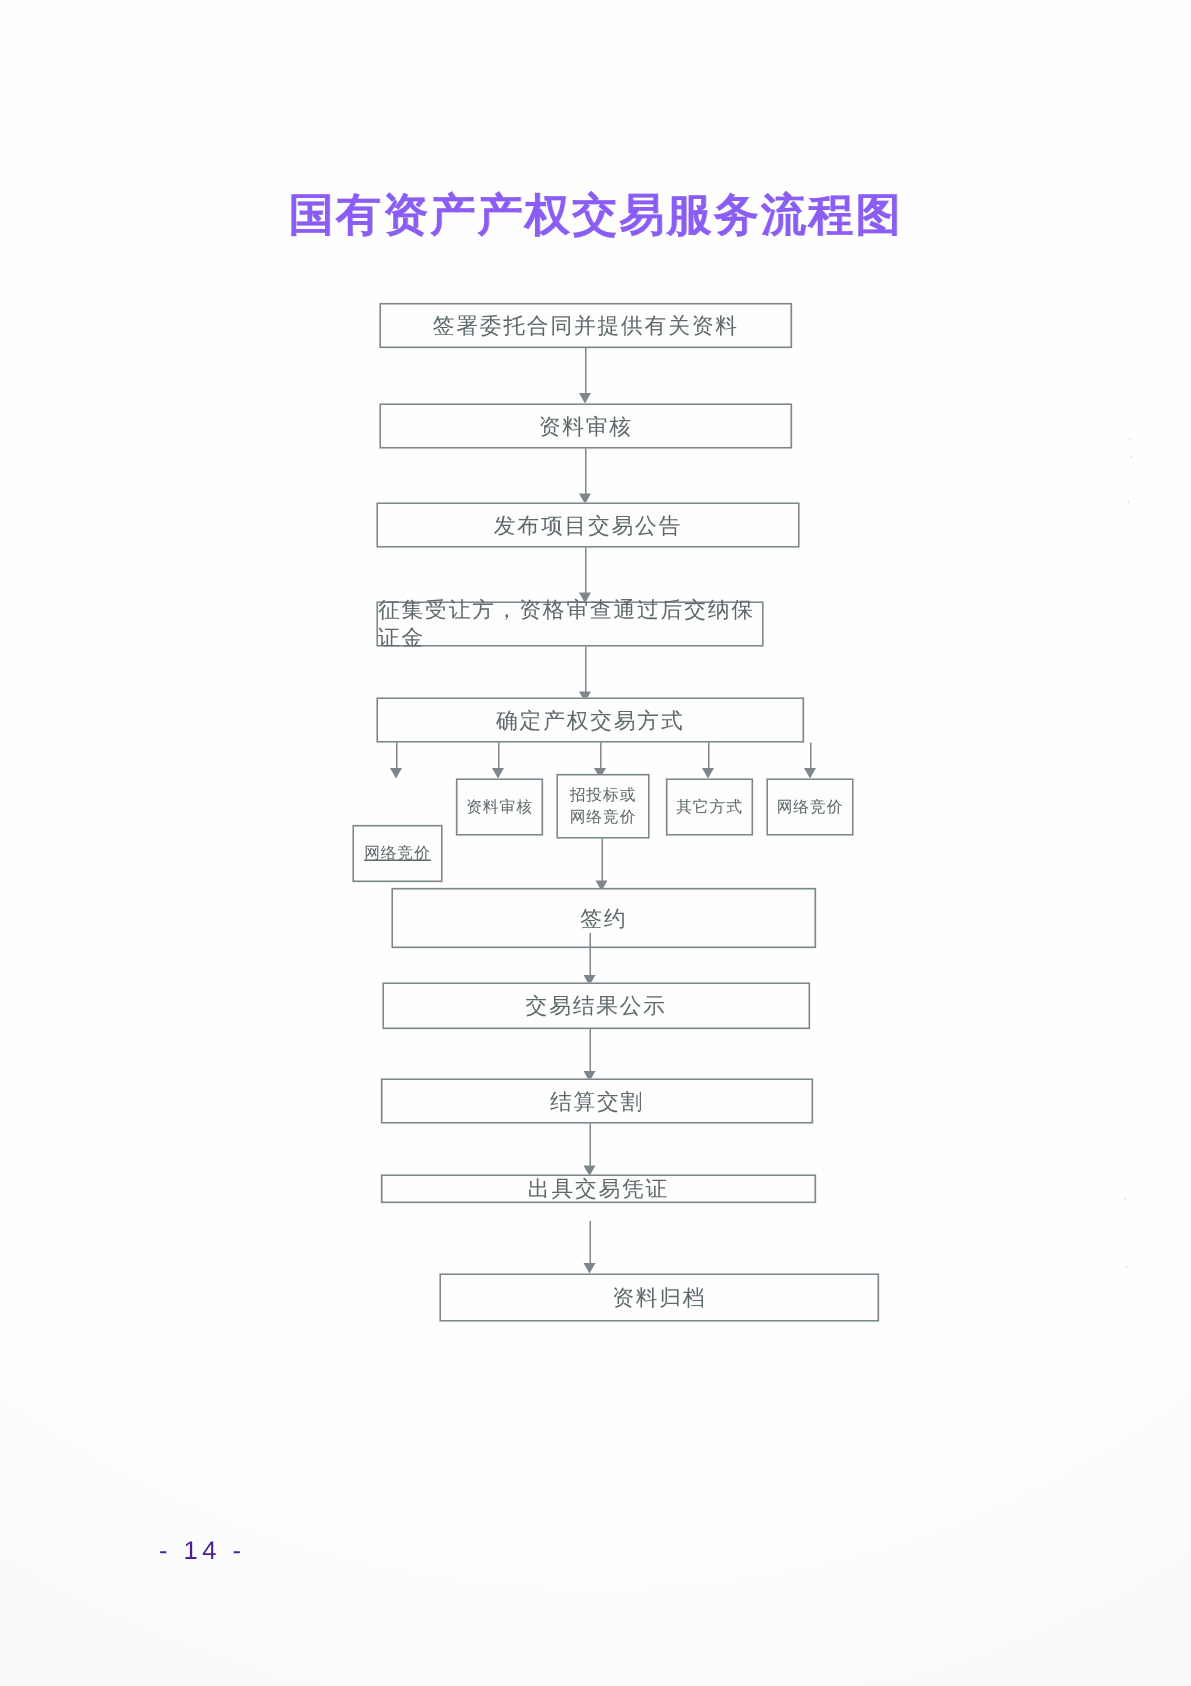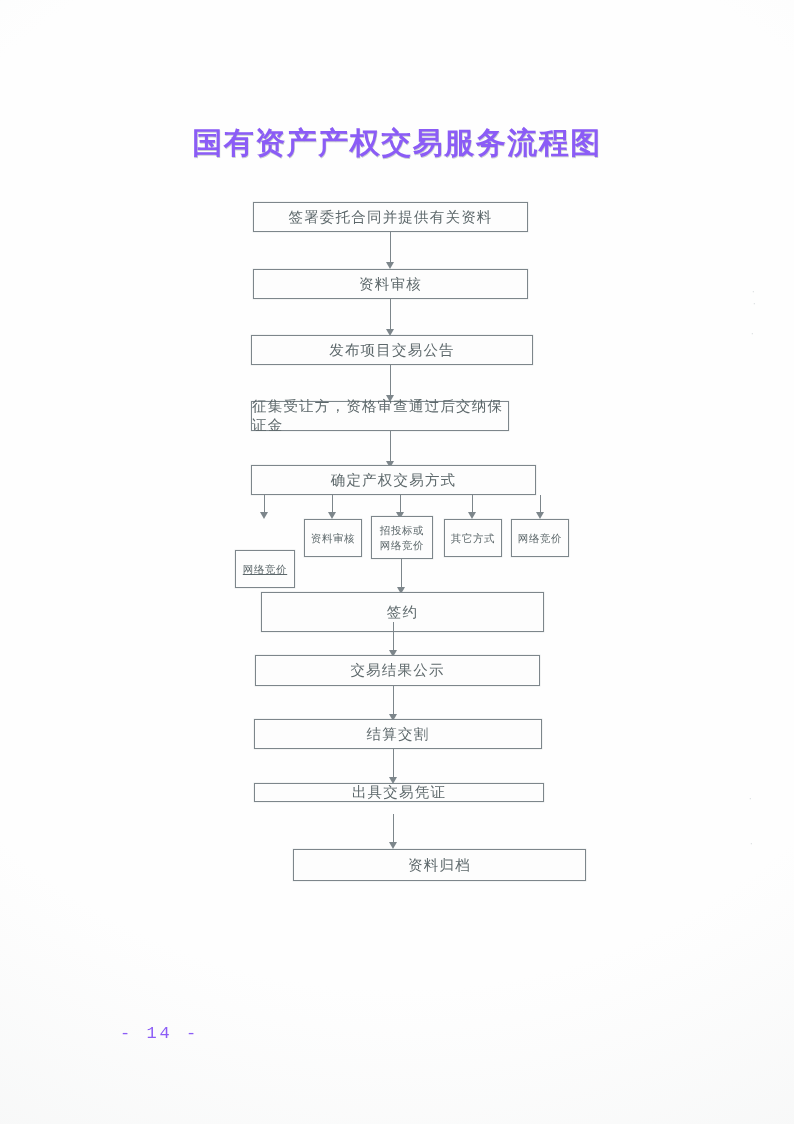--- a/index.html
+++ b/index.html
@@ -101,25 +101,25 @@
     height: 0;
     border-left: 4.5px solid transparent;
     border-right: 4.5px solid transparent;
     border-top: 7px solid #7d868b;
   }
 
   
   .page-number {
     position: absolute;
     top: 1024px;
-    left: 120px;
-    font-family: Liberation Mono, monospace;
+    left: 106px;
+    font-family: Liberation Sans, sans-serif;
     font-size: 17px;
     letter-spacing: 3px;
-    color: #8b5cf6;
+    color: #4c1d95;
   }
 
   
   .speck {
     position: absolute;
     color: #c6ccce;
     font-size: 8px;
     font-family: "DejaVu Sans", "Liberation Sans", sans-serif;
     opacity: 0.75;
     user-select: none;

